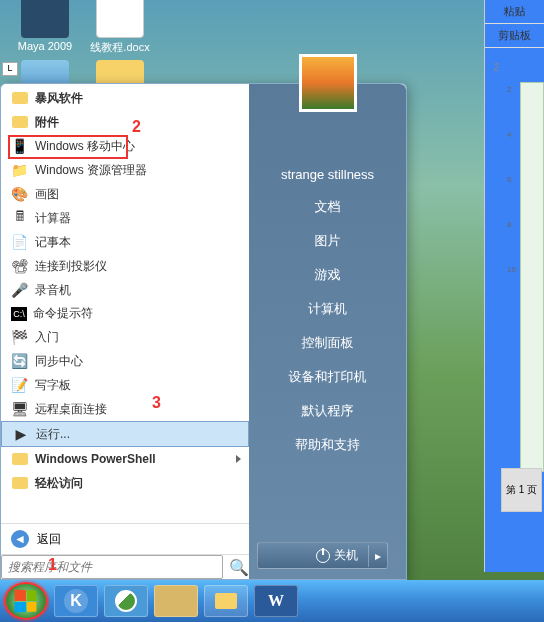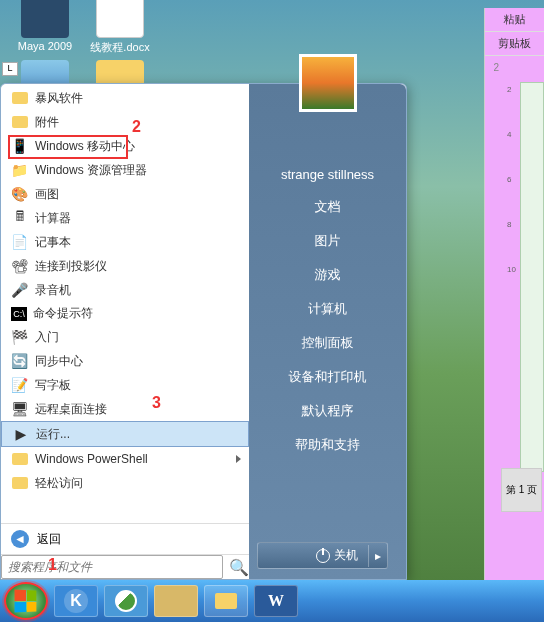--- a/index.html
+++ b/index.html
@@ -8,38 +8,38 @@
 
 .desktop { position: absolute; top: 0; left: 0; width: 100%; height: 100%; }
 .desktop-icon { position: absolute; width: 70px; text-align: center; color: white; font-size: 11px; }
 .desktop-icon .ico { width: 48px; height: 48px; margin: 0 auto 2px; background: #eee; border-radius: 4px; display: flex; align-items: center; justify-content: center; }
 .di-1 { top: -10px; left: 10px; }
 .di-2 { top: -10px; left: 85px; }
 .di-3 { top: 60px; left: 10px; }
 .di-4 { top: 60px; left: 85px; }
 
 
-.word-panel { position: absolute; right: 0; top: 8px; width: 60px; height: 572px; background: #f0abfc; border-left: 1px solid #ccc; font-size: 11px; }
+.word-panel { position: absolute; right: 0; top: 0; width: 60px; height: 572px; background: #3b82f6; border-left: 1px solid #ccc; font-size: 11px; }
 .word-panel .btn { text-align: center; padding: 4px 2px; border-bottom: 1px solid #ddd; color: #333; }
 .fmt-l { position: absolute; left: 2px; top: 62px; width: 16px; height: 14px; background: #fff; border: 1px solid #aaa; font-size: 9px; text-align: center; }
 .word-2 { position: absolute; right: 45px; top: 62px; color: #888; font-size: 10px; }
 .green-box { position: absolute; right: 0; top: 82px; width: 24px; height: 390px; background: #e8f5e8; border: 1px solid #aecfae; }
 .page-tag { position: absolute; right: 2px; bottom: 110px; background: #e0e0e0; border: 1px solid #ccc; padding: 14px 4px; font-size: 10px; }
 .ruler-marks { position: absolute; right: 28px; top: 85px; font-size: 8px; color: #666; }
 .ruler-marks div { height: 45px; }
 
 
 .start-menu { position: absolute; left: 0; bottom: 42px; width: 407px; height: 497px; background: rgba(255,255,255,0.95); border: 1px solid #8aabcc; border-radius: 6px 6px 0 0; box-shadow: 2px 2px 12px rgba(0,0,0,0.3); display: flex; }
 .sm-left { width: 248px; background: #fff; border-radius: 6px 0 0 0; display: flex; flex-direction: column; }
 .sm-right { flex: 1; background: linear-gradient(180deg, #5a7a9a 0%, #6a8aaa 100%); border-radius: 0 6px 0 0; position: relative; padding-top: 75px; text-align: center; }
 
 .sm-list { flex: 1; overflow-y: auto; padding: 2px 0; }
 .sm-item { display: flex; align-items: center; padding: 3px 10px; font-size: 12px; color: #333; cursor: pointer; position: relative; }
 .sm-item.highlight { background: #cce4f7; border: 1px solid #7da2ce; }
-.sm-item.folder-item { font-weight: normal; }
+.sm-item.folder-item { font-weight: bold; }
 .sm-item.has-arrow::after { content: ""; position: absolute; right: 8px; width: 0; height: 0; border-left: 5px solid #666; border-top: 4px solid transparent; border-bottom: 4px solid transparent; }
 .sm-ico { width: 18px; height: 18px; margin-right: 6px; display: inline-flex; align-items: center; justify-content: center; font-size: 14px; }
 .folder-ico { background: #f7d268; border-radius: 2px; width: 16px; height: 12px; }
 .back-row { display: flex; align-items: center; padding: 6px 10px; font-size: 12px; border-top: 1px solid #ddd; }
 .back-row .arrow { width: 18px; height: 18px; background: #4a90d8; border-radius: 50%; margin-right: 8px; display: flex; align-items: center; justify-content: center; color: white; font-size: 12px; }
 
 .sm-search { border-top: 1px solid #ddd; display: flex; align-items: center; }
 .sm-search input { flex: 1; border: 1px solid #aaa; padding: 4px 6px; font-size: 12px; font-style: italic; color: #888; border-radius: 2px; }
 .sm-search .mag { margin-left: 6px; color: #668; }
 

